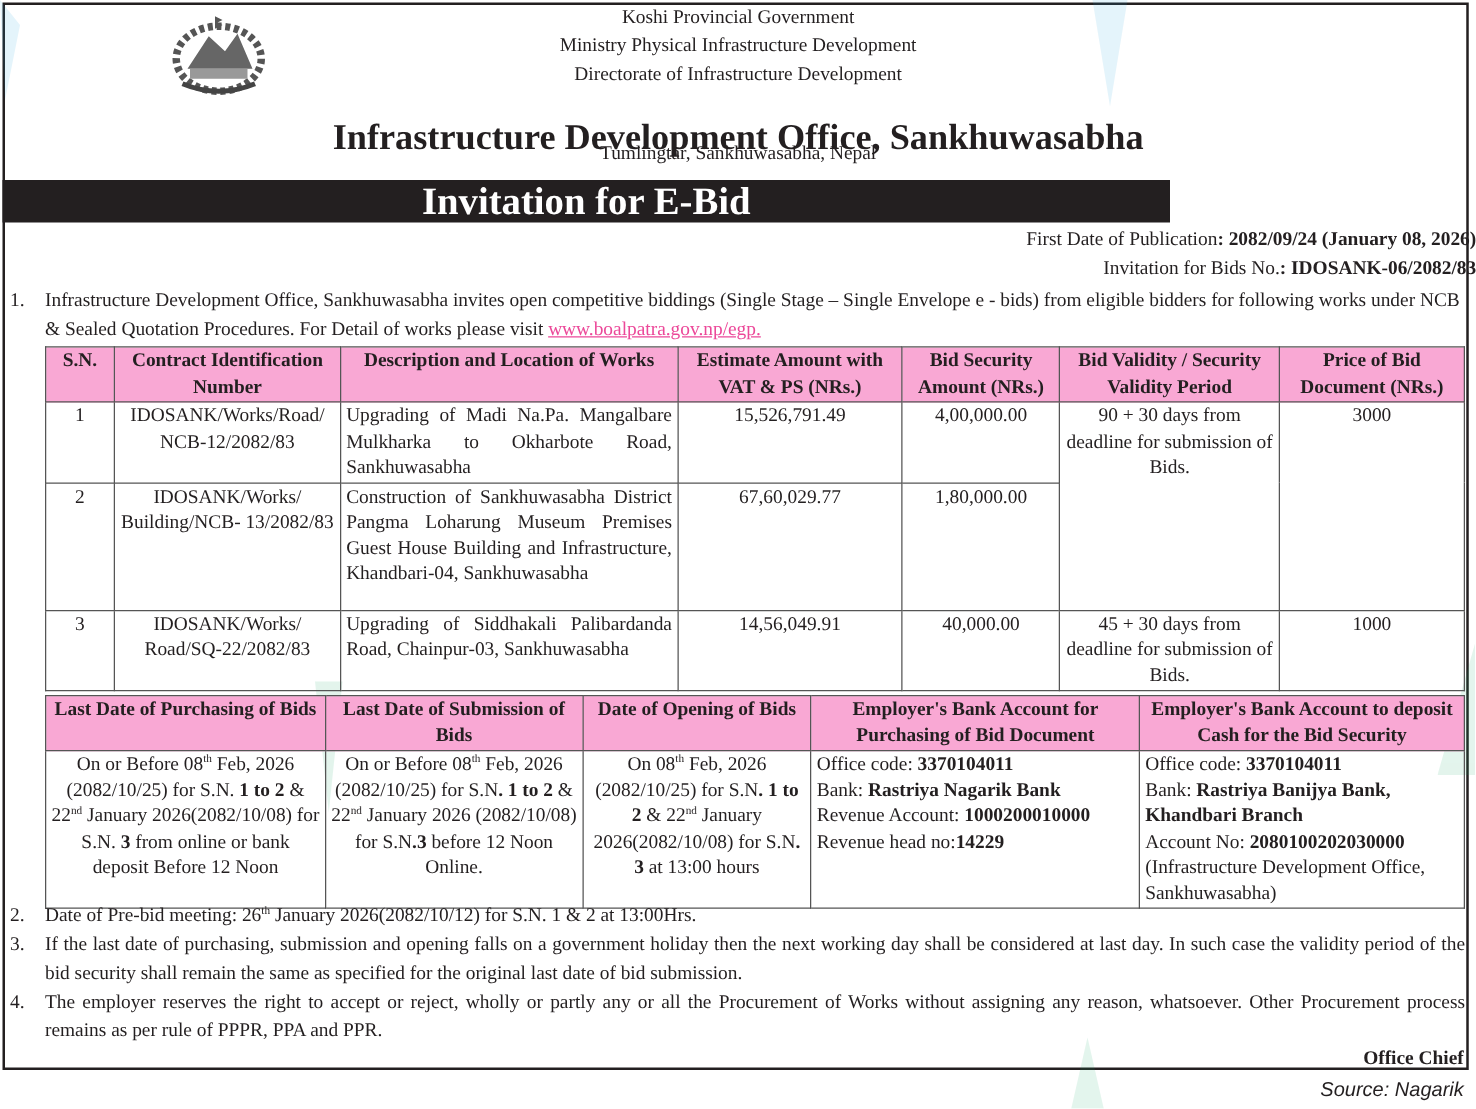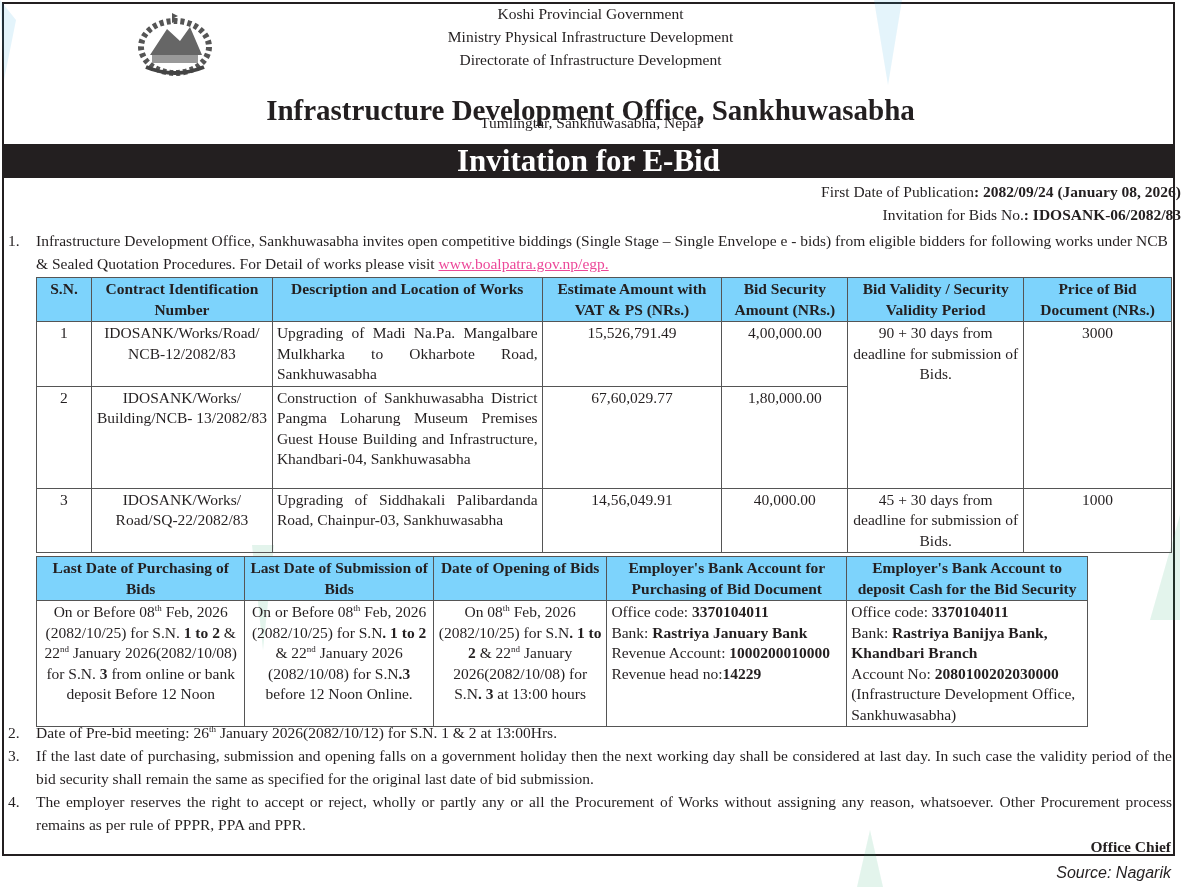--- a/index.html
+++ b/index.html
@@ -3,31 +3,31 @@
 <meta charset="utf-8">
 <style>
   html, body { margin:0; padding:0; background:#ffffff; }
   body { width:1181px; height:887px; position:relative; overflow:hidden;
          font-family:"Liberation Serif","DejaVu Serif",serif; color:#231f20; }
   .frame { position:absolute; left:2px; top:2px; width:1173px; height:854px;
            border:2px solid #231f20; box-sizing:border-box; background:#fff; }
   .logo { position:absolute; left:132px; top:7px; width:86px; height:72px; }
   .hdr-line { position:absolute; left:0; width:1181px; text-align:center; font-size:15.5px; }
   .h1 { position:absolute; left:0; width:1181px; text-align:center; font-size:29px; font-weight:bold; top:94px; }
-  .band { position:absolute; left:2px; top:144px; width:1173px; height:34px; background:#231f20; color:#fff;
+  .band { position:absolute; left:2px; top:144px; width:934px; height:34px; background:#231f20; color:#fff;
           text-align:center; font-size:31px; font-weight:bold; line-height:34px; }
   .meta { position:absolute; left:0; width:1181px; text-align:right; font-size:15.5px; }
   .meta b { font-weight:bold; }
   .para { position:absolute; left:8px; width:1164px; font-size:15.5px; line-height:23px; }
   .para .num { position:absolute; left:0; top:0; width:22px; }
   .para .txt { margin-left:28px; }
   .para a { color:#ec4899; text-decoration:underline; }
   table { border-collapse:collapse; position:absolute; font-size:15.5px; }
   th, td { border:1.5px solid #555; padding:1px 4px; vertical-align:top; line-height:20.5px; }
-  th { background:#7dd3fc; font-weight:bold; text-align:center; }
+  th { background:#f9a8d4; font-weight:bold; text-align:center; }
   td.c { text-align:center; }
   td.j { text-align:justify; }
   sup { font-size:9px; line-height:0; }
   .office-chief { position:absolute; right:10px; top:838px; font-size:15.5px; font-weight:bold;text-align:center; }
   .source { position:absolute; right:10px; top:864px; font-size:16px; font-style:italic;
             font-family:"Liberation Sans","DejaVu Sans",sans-serif; }
   .wm { position:absolute; opacity:0.12; pointer-events:none; }
 </style>
 </head>
 <body>
@@ -121,21 +121,21 @@
       <td class="c">IDOSANK/Works/ Road/SQ-22/2082/83</td>
       <td class="j">Upgrading of Siddhakali Palibardanda Road, Chainpur-03, Sankhuwasabha</td>
       <td class="c">14,56,049.91</td>
       <td class="c">40,000.00</td>
       <td class="c">45 + 30 days from deadline for submission of Bids.</td>
       <td class="c">1000</td>
     </tr>
   </tbody>
 </table>
 
-<table style="left:36px;top:556px;width:1052px">
+<table style="left:36px;top:556px;width:1136px">
   <colgroup>
     <col style="width:224px">
       <col style="width:206px">
       <col style="width:183px">
       <col style="width:263px">
       <col style="width:260px">
   </colgroup>
   <thead>
     <tr>
       <th>Last Date of Purchasing of Bids</th>
@@ -145,21 +145,21 @@
       <th>Employer's Bank Account to deposit Cash for the Bid Security</th>
     </tr>
   </thead>
   <tbody>
     <tr style="height:122px">
       <td class="c"><span>On or Before 08</span><sup>th</sup><span> Feb, 2026 (2082/10/25) for S.N. </span><b>1 to 2</b><span> &amp; 22</span><sup>nd</sup><span> January 2026(2082/10/08) for S.N. </span><b>3</b><span> from online or bank deposit Before 12 Noon</span></td>
       <td class="c"><span>On or Before 08</span><sup>th</sup><span> Feb, 2026 (2082/10/25) for S.N</span><b>. 1 to 2</b><span> &amp; 22</span><sup>nd</sup><span> January 2026 (2082/10/08) for S.N</span><b>.3</b><span> before 12 Noon Online.</span></td>
       <td class="c"><span>On 08</span><sup>th</sup><span> Feb, 2026 (2082/10/25) for S.N</span><b>. 1 to 2</b><span> &amp; 22</span><sup>nd</sup><span> January 2026(2082/10/08) for S.N</span><b>. 3</b><span> at 13:00 hours</span></td>
       <td>
         <div><span>Office code: </span><b>3370104011</b></div>
-        <div><span>Bank: </span><b>Rastriya January Bank</b></div>
+        <div><span>Bank: </span><b>Rastriya Nagarik Bank</b></div>
         <div><span>Revenue Account: </span><b>1000200010000</b></div>
         <div><span>Revenue head no:</span><b>14229</b></div>
       </td>
       <td>
         <div><span>Office code: </span><b>3370104011</b></div>
         <div><span>Bank: </span><b>Rastriya Banijya Bank, Khandbari Branch</b></div>
         <div><span>Account No: </span><b>2080100202030000</b></div>
         <div>(Infrastructure Development Office, Sankhuwasabha)</div>
       </td>
     </tr>

